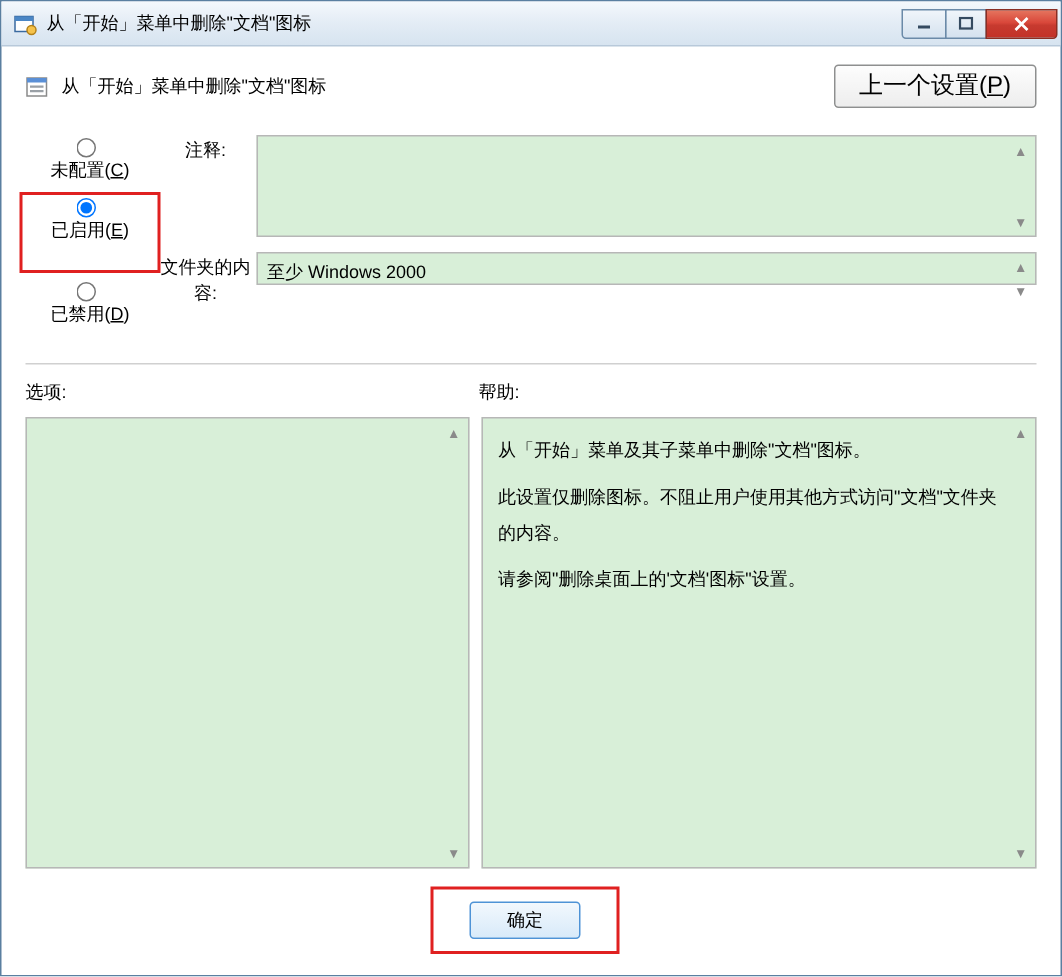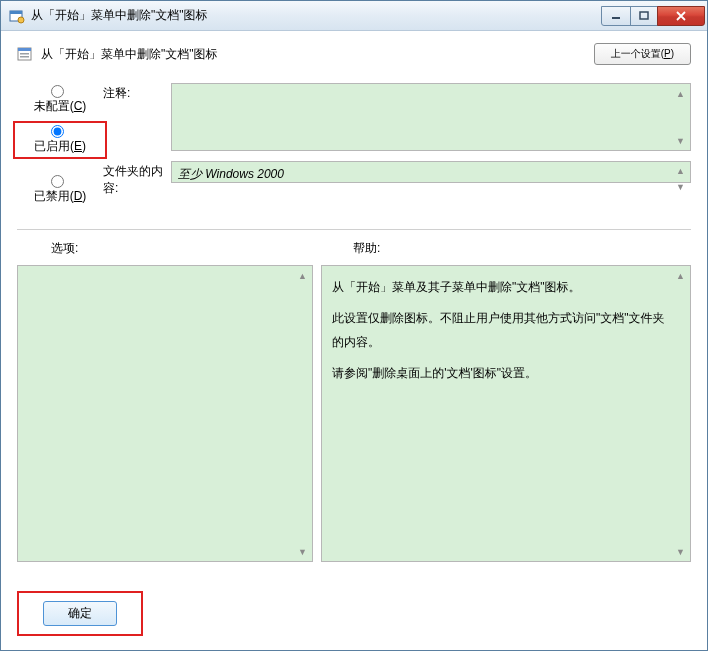--- a/index.html
+++ b/index.html
@@ -61,87 +61,86 @@
   align-items: center;
   margin-bottom: 18px;
 }
 .policy-icon {
   width: 16px; height: 16px; margin-right: 8px;
   display: inline-flex; align-items: center; justify-content: center;
 }
 .policy-title { flex: 1; color: #000; }
 .nav-btn {
   padding: 3px 16px;
-  font-size: 10px;
+  font-size: 16px;
   border: 1px solid #8e8f8f;
   background: linear-gradient(to bottom, #fdfdfd, #ededed);
   border-radius: 3px;
   margin-left: 8px;
   cursor: default;
   font-family: inherit;
 }
 .config-row { display: flex; margin-bottom: 6px; }
 .radio-col { width: 86px; padding-top: 2px; }
 .radio-item {
   display: flex; align-items: center;
   margin-bottom: 10px;
   font-size: 12px;
   cursor: default;
   flex-direction: column;
 }
 .radio-item input { margin-right: 6px; }
-.highlight-box { border: 2px solid #e02020; padding: 2px 2px 2px 2px; margin: -4px -4px 16px -4px; }
-.label-col { width: 68px; padding-top: 2px; text-align: left; color: #000; }
+.highlight-box { border: 2px solid #e02020; padding: 2px 2px 18px 2px; margin: -4px -4px 6px -4px; }
+.label-col { width: 68px; padding-top: 2px; text-align: center; color: #000; }
 .field-col { flex: 1; position: relative; }
 .readonly-box {
   width: 100%;
   background: #d8efd8;
   border: 1px solid #b7b7b7;
   font-family: inherit;
   font-size: 12px;
   padding: 4px 20px 4px 6px;
   color: #000;
   resize: none;
-  font-style: italic;
 }
 .readonly-box.tall { height: 68px; }
 .readonly-box.short { height: 22px; }
 .scroll-stub {
   position: absolute;
   right: 2px;
   width: 17px;
   display: flex;
   flex-direction: column;
   justify-content: space-between;
 }
 .scroll-arrow {
   width: 17px; height: 17px;
   display: flex; align-items: center; justify-content: center;
   color: #8a8a8a;
   font-size: 9px;
 }
 .divider { height: 1px; background: #d0d0d0; margin: 8px 0 10px 0; }
-.mid-labels { display: flex; margin-bottom: 8px; margin-left: 34px; }
+.mid-labels { display: flex; margin-bottom: 8px; }
 .mid-labels .left { width: 302px; }
 .panes { flex: 1; display: flex; gap: 8px; min-height: 0; }
 .pane {
   border: 1px solid #b7b7b7;
   background: #d8efd8;
   position: relative;
   padding: 10px 22px 10px 10px;
   overflow: hidden;
 }
 .pane.left { width: 296px; }
 .pane.right { flex: 1; }
 .help-text { line-height: 1.95; color: #000; }
 .help-text p { margin-bottom: 8px; }
 .footer-row {
   display: flex;
-  justify-content: flex-start;
-  padding-top: 29px;
+  justify-content: center;
+  padding-top: 12px;
   gap: 8px;
 }
 .std-btn {
   padding: 3px 24px;
   font-size: 12px;
   border: 1px solid #8e8f8f;
   background: linear-gradient(to bottom, #fdfdfd, #ededed);
   border-radius: 3px;
   cursor: default;
   font-family: inherit;

